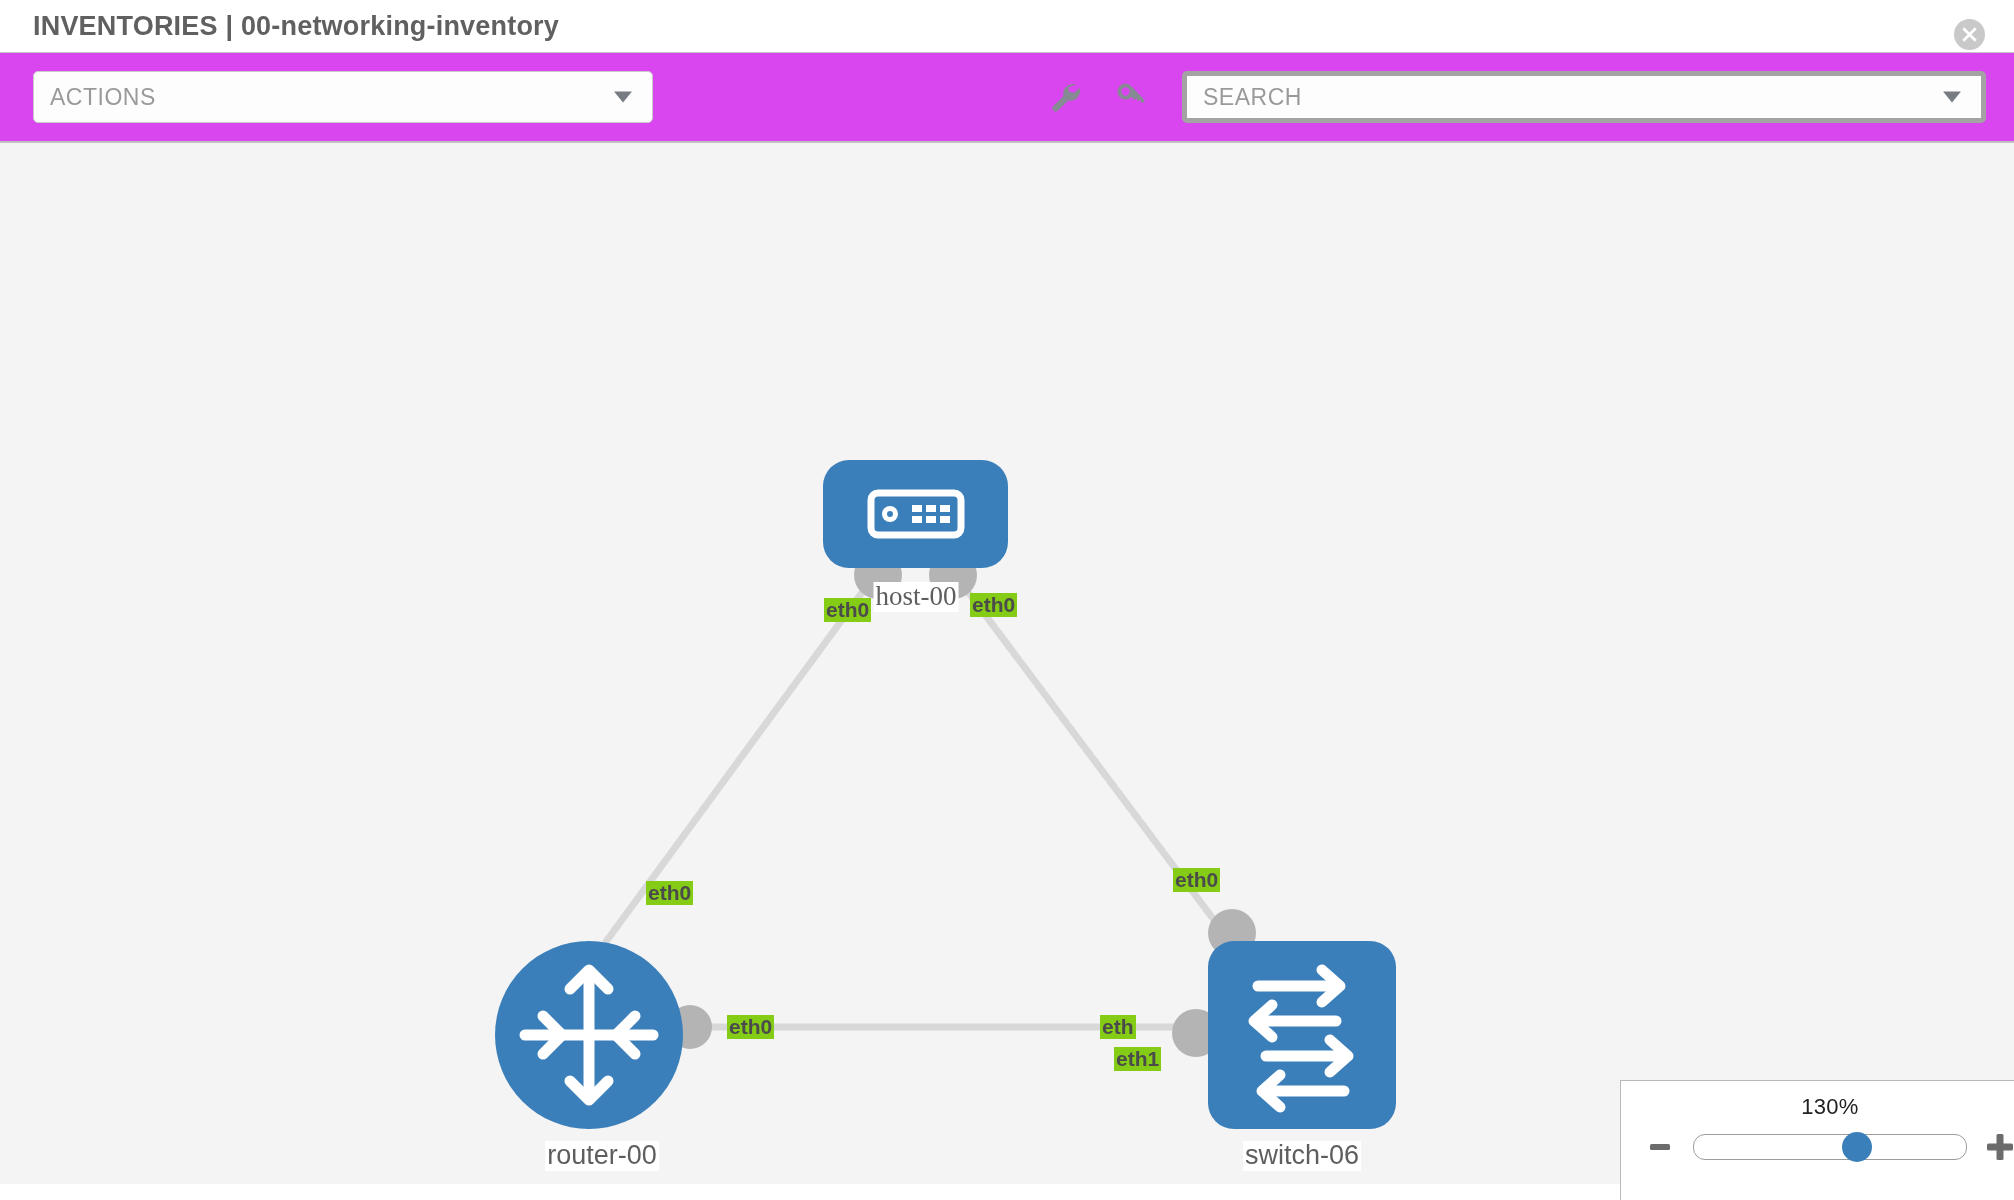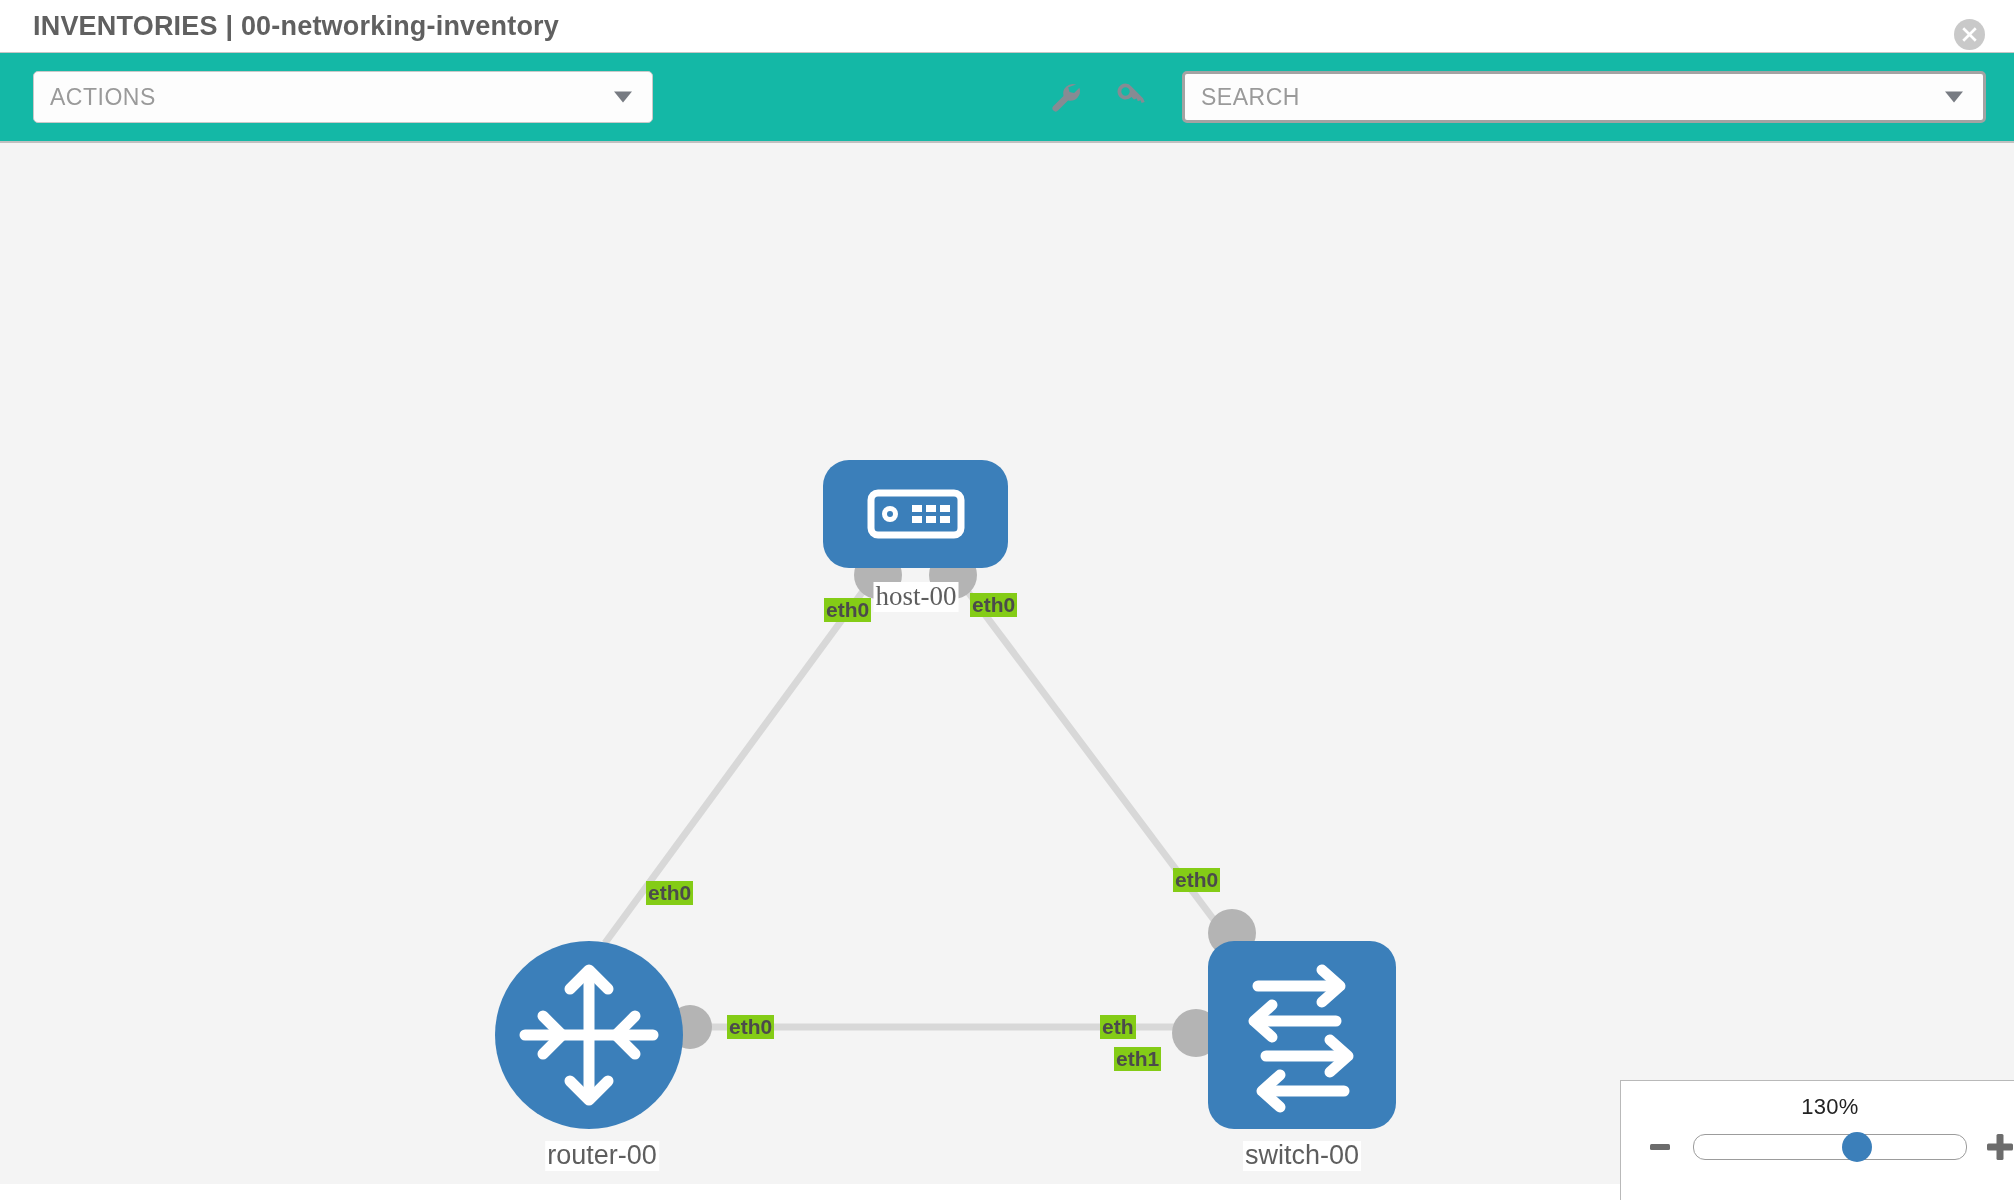--- a/index.html
+++ b/index.html
@@ -44,21 +44,21 @@
     display: flex;
     align-items: center;
     justify-content: center;
   }
   .close-button svg { display: block; }
 
   
   .toolbar {
     position: relative;
     height: 88px;
-    background: #14b8a6;
+    background: #d946ef;
     border-top: 1px solid #c6c6c6;
     border-bottom: 2px solid #c0c0c0;
     display: flex;
     align-items: center;
     text-align: center;
   }
   .actions-select {
     margin-left: 33px;
     width: 620px;
     height: 52px;
@@ -96,21 +96,21 @@
     align-items: center;
     gap: 28px;
   }
   .tool-icon { cursor: pointer; display: block; }
   .search-box {
     position: absolute;
     left: 1182px;
     right: 28px;
     height: 52px;
     background: #fdfdfd;
-    border: 3px solid #a3a3a3;
+    border: 5px solid #a3a3a3;
     border-radius: 5px;
     top: 50%;
     transform: translateY(-50%);
     display: flex;
     align-items: center;
     cursor: text;
     box-sizing: border-box;
   }
   .search-box .label {
     margin-left: 16px;
@@ -308,21 +308,21 @@
         <polyline points="1330,897 1348,913 1330,929"></polyline>
 
         <line x1="1344" y1="948" x2="1264" y2="948"></line>
         <polyline points="1280,932 1262,948 1280,964"></polyline>
       </g>
     </g>
   </svg>
 
   <div class="node-label" style="left:916px; top:439px;font-family:Liberation Serif, serif;">host-00</div>
   <div class="node-label" style="left:602px; top:998px;">router-00</div>
-  <div class="node-label" style="left:1302px; top:998px;">switch-00</div>
+  <div class="node-label" style="left:1302px; top:998px;">switch-06</div>
 
   <div class="edge-label" style="left:824px; top:455px;">eth0</div>
   <div class="edge-label" style="left:970px; top:450px;">eth0</div>
   <div class="edge-label" style="left:646px; top:738px;">eth0</div>
   <div class="edge-label" style="left:1173px; top:725px;">eth0</div>
   <div class="edge-label" style="left:727px; top:872px;">eth0</div>
   <div class="edge-label" style="left:1100px; top:872px;">eth</div>
   <div class="edge-label" style="left:1114px; top:872px;margin-top:32px;">eth1</div>
 
 </div>

